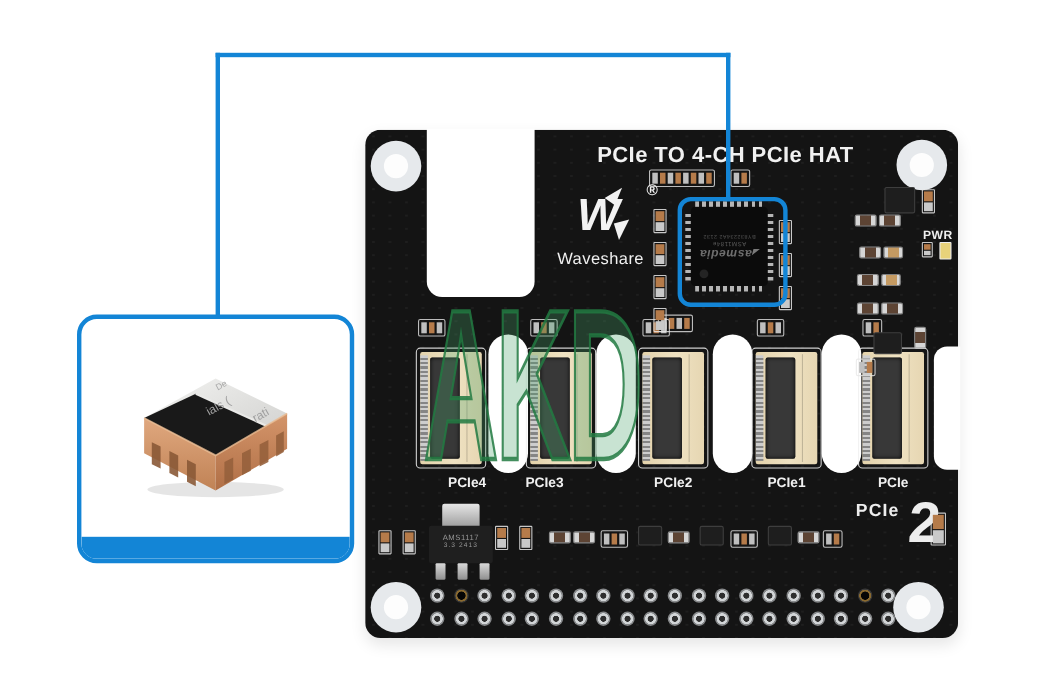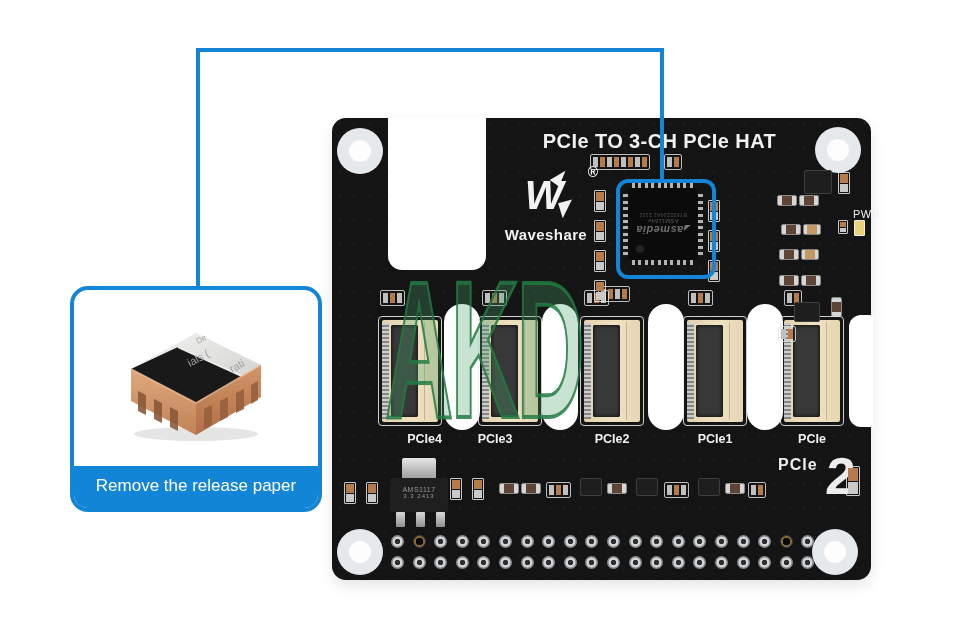--- a/index.html
+++ b/index.html
@@ -29,22 +29,22 @@
   #notch-right{right:-2px;top:197px;width:24px;height:112px;border-radius:12px 0 0 12px;}
   .mount-hole{position:absolute;width:46px;height:46px;border-radius:50%;background:#e6e9ec;}
   .mount-hole i{position:absolute;left:12px;top:12px;width:22px;height:22px;border-radius:50%;
     background:#fdfdfd;display:block;}
   .oval-cut{position:absolute;width:36px;height:126px;border-radius:18px;background:#fff;top:186px;}
   
   #board-title{position:absolute;left:185px;top:12px;width:285px;text-align:center;
     color:#f1f1f1;font-size:20px;font-weight:700;letter-spacing:.4px;}
   #brand{position:absolute;left:156px;top:50px;width:116px;text-align:center;color:#f1f1f1;}
   #brand .rmark{position:absolute;right:6px;top:-4px;font-size:14px;font-weight:700;}
-  #brand .bname{font-size:15px;font-weight:700;letter-spacing:.4px;margin-top:2px;}
-  #pwr{position:absolute;left:507px;top:90px;color:#efefef;font-size:11px;font-weight:400;letter-spacing:.5px;margin-left:14px;}
+  #brand .bname{font-size:15px;font-weight:400;letter-spacing:.4px;margin-top:2px;}
+  #pwr{position:absolute;left:507px;top:90px;color:#efefef;font-size:11px;font-weight:700;letter-spacing:.5px;}
   .ffc-label{position:absolute;top:314px;width:64px;text-align:center;color:#f0f0f0;
     font-size:12.5px;font-weight:700;}
   #gen-badge{position:absolute;left:446px;top:338px;width:96px;color:#ededed;}
   #gen-badge .g-top{font-size:16px;font-weight:700;letter-spacing:1px;}
   #gen-badge .g-bot{font-size:26px;font-weight:700;margin-top:-3px;letter-spacing:1px;}
   #gen-badge .g-num{position:absolute;left:48px;top:-10px;font-size:52px;font-weight:800;
     transform:skewX(-4deg);}
   
   #chip{position:absolute;left:296px;top:70px;width:70px;height:72px;background:#0b0b0b;
     border-radius:4px;}
@@ -126,21 +126,21 @@
       </div>
     <div class="mount-hole" style="left:480px;top:411px;">
         <i></i>
       </div>
 
     <div class="oval-cut" style="left:112px;"></div>
     <div class="oval-cut" style="left:210px;"></div>
     <div class="oval-cut" style="left:316px;"></div>
     <div class="oval-cut" style="left:415px;"></div>
 
-    <div id="board-title">PCIe TO 3-CH PCIe HAT</div>
+    <div id="board-title">PCIe TO 4-CH PCIe HAT</div>
 
     <div id="brand">
       <span class="rmark">®</span>
       <svg width="62" height="52" viewBox="0 0 64 56">
         <text x="30" y="44" text-anchor="middle" font-family="Liberation Sans" font-size="44" font-weight="bold" font-style="italic" fill="#f2f2f2">W</text>
         <polygon points="36,13 53,3 46,20" fill="#f2f2f2"></polygon>
         <polygon points="45,38 60,34 50,54" fill="#f2f2f2"></polygon>
       </svg>
       <div class="bname">Waveshare</div>
     </div>
@@ -431,16 +431,15 @@
         <polygon points="98,96 106,92 106,112 98,116" fill="#96613c" opacity="0.9"></polygon>
         <polygon points="114,88 122,84 122,104 114,108" fill="#96613c" opacity="0.9"></polygon>
         <polygon points="130,80 138,76 138,96 130,100" fill="#96613c" opacity="0.9"></polygon>
         <polygon points="145,72 152,68 152,87 145,91" fill="#96613c" opacity="0.9"></polygon>
         <text x="92" y="31" font-size="8" fill="#a8a8a8" transform="rotate(-29 92 31)">De</text>
         <text x="84" y="54" font-size="11" fill="#a0a0a0" transform="rotate(-29 84 54)">ials (</text>
         <text x="126" y="60" font-size="11" fill="#a0a0a0" transform="rotate(-29 126 60)">rati</text>
       </svg>
     </div>
     <div class="footer">
-      <div>Remove the release paper</div>
     </div>
   </div>
 </div>
 
 </body></html>

